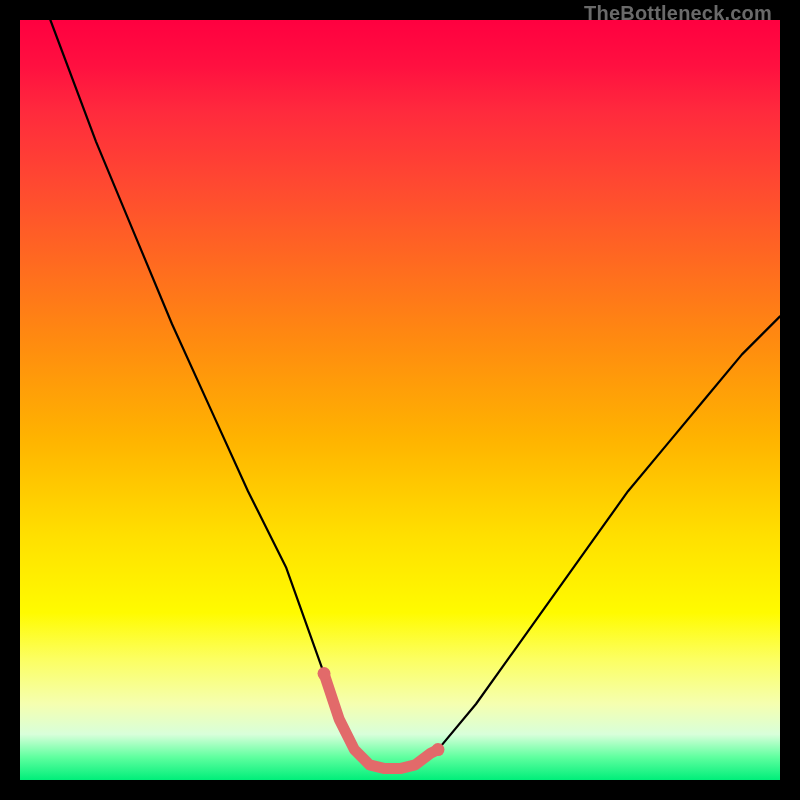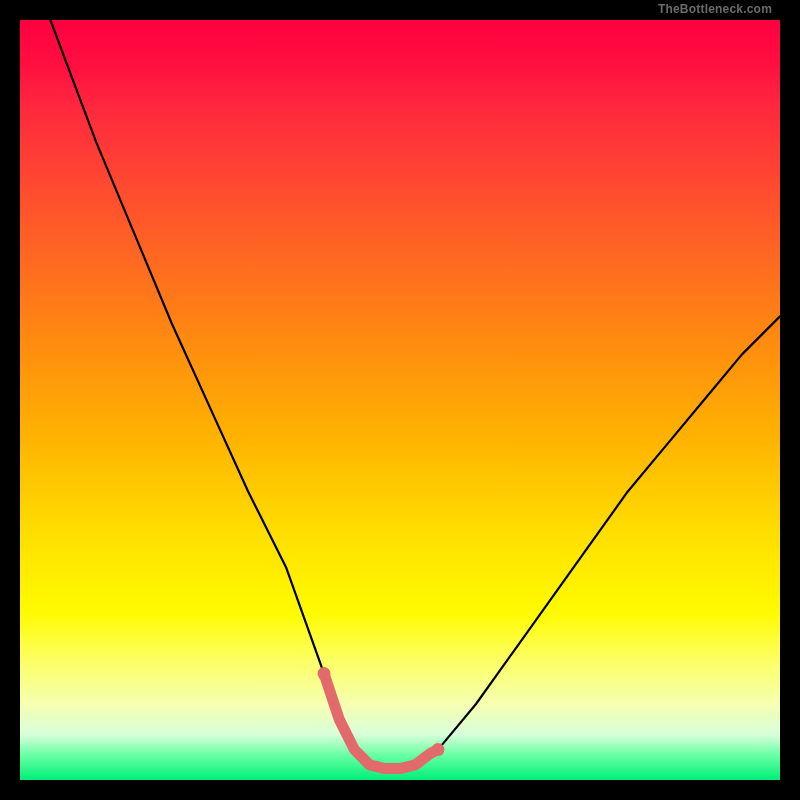--- a/index.html
+++ b/index.html
@@ -31,21 +31,21 @@
       #d8ffda 94%,
       #5fff9f 97%,
       #00ee7a 100%
     );
   }
   .watermark {
     position: absolute;
     top: 2px;
     right: 28px;
     font-family: Arial, Helvetica, sans-serif;
-    font-size: 12px;
+    font-size: 20px;
     font-weight: bold;
     color: #6a6a6a;
     letter-spacing: 0.2px;
   }
   svg.curve {
     position: absolute;
     left: 0; top: 0;
     width: 760px; height: 760px;
   }
 </style>

